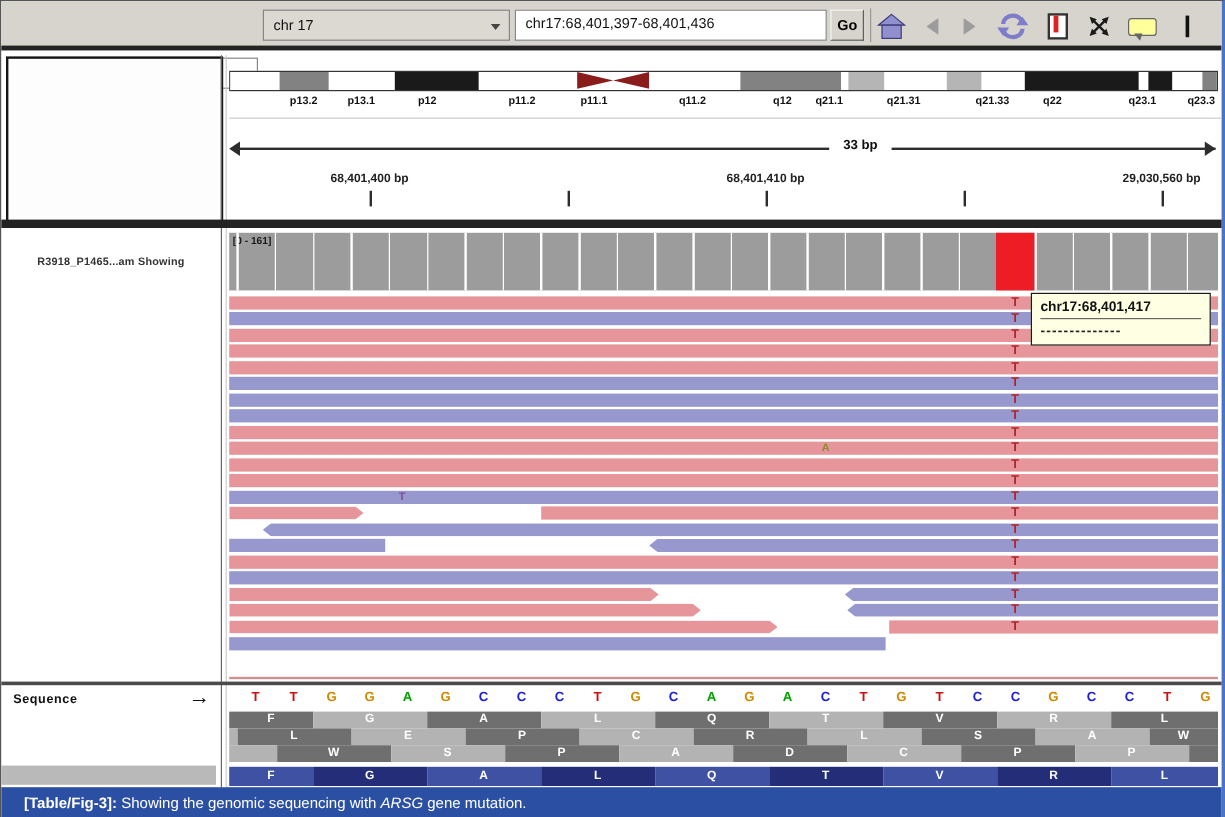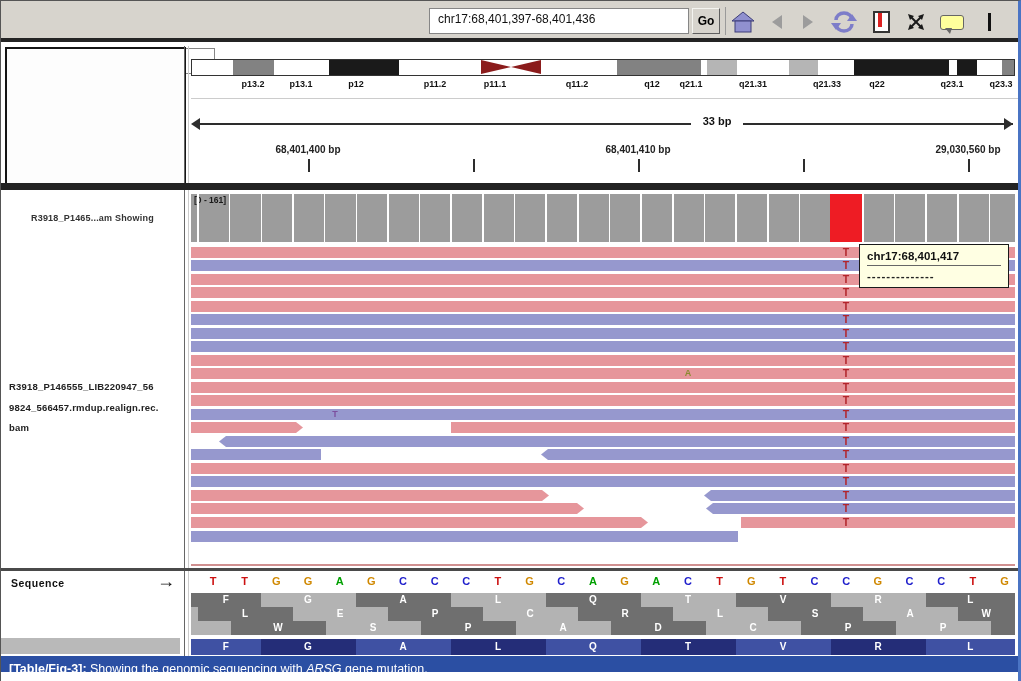--- a/index.html
+++ b/index.html
@@ -67,33 +67,37 @@
   #seq-sep{left:0;top:567px;width:1021px;height:3px;background:#4a4a4a;}
   #seq-label{left:10px;top:576px;font-size:10.5px;font-weight:bold;color:#111;letter-spacing:.5px;}
   #strand-arrow{left:156px;top:570px;font-size:18px;font-weight:bold;color:#111;}
   #seq-gray-block{left:0;top:637px;width:179px;height:16px;background:#b9b9b9;}
   .base{position:absolute;top:574px;width:20px;text-align:center;font-size:11px;font-weight:bold;}
   .codon{position:absolute;height:14px;}
   .codon span{display:block;width:100%;text-align:center;font-size:10px;font-weight:bold;color:#fff;line-height:14px;}
   .bluecodon{position:absolute;height:16px;}
   .bluecodon span{display:block;width:100%;text-align:center;font-size:10px;font-weight:bold;color:#fff;line-height:16px;}
   
-  #caption{left:0;top:655px;width:1021px;height:16px;background:#2b4fa3;color:#fff;font-size:12.5px;
-           line-height:26px;padding-left:8px;box-sizing:border-box;white-space:nowrap;}
+  #caption{left:0;top:655px;width:1021px;height:26px;background:#2b4fa3;color:#fff;font-size:12.5px;
+           line-height:26px;padding-left:19px;box-sizing:border-box;white-space:nowrap;}
   #caption .cap-tag{font-weight:bold;}
   #caption .cap-gene{font-style:italic;}
 </style>
 </head>
 <body>
 
 <div id="app">
 
   <div id="toolbar" class="abs">
     <div class="combo" style="left:6px;width:208px;margin-top:40px;">
       <span>Human (hg38)</span>
+      <span class="chev"></span>
+    </div>
+    <div class="combo" style="left:218px;width:206px;background:#dcd9d2;">
+      <span>chr 17</span>
       <span class="chev"></span>
     </div>
     <input id="locus-input" style="left: 428px; width: 260px;" value="chr17:68,401,397-68,401,436">
     <div id="go-btn">Go</div>
     <div class="tb-sep" style="left:724px;"></div>
 
     <div class="icon" style="left:728px;">
       <svg width="24" height="22" viewBox="0 0 24 22">
         <polygon points="12,1 23,10 1,10" fill="#9090cf" stroke="#3d3d78"></polygon>
         <rect x="4" y="10" width="16" height="11" fill="#9090cf" stroke="#3d3d78"></rect>
@@ -174,25 +178,20 @@
   <div class="abs arrowhead-l" style="left:190px;"></div>
   <div class="abs ruler-line" style="left:198px;width:492px;"></div>
   <div id="span-label" style="left: 716px;">33 bp</div>
   <div class="abs ruler-line" style="left:742px;width:270px;"></div>
   <div class="abs arrowhead-r" style="left:1003px;"></div>
   <div id="ruler-ticks"></div>
 
   <div id="header-sep" class="abs"></div>
 
   <div id="coverage-name" class="abs">R3918_P1465...am Showing</div>
-  <div id="bam-name" class="abs">
-    <div>R3918_P146555_LIB220947_56</div>
-    <div>9824_566457.rmdup.realign.rec.</div>
-    <div>bam</div>
-  </div>
 
   <div id="coverage-strip" class="abs"></div>
   <div id="coverage-overlay"></div>
   <div id="range-label" class="abs">[0 - 161]</div>
 
   <div id="reads">
       <div class="read abs" style="left: 190px; top: 246px; width: 824px; background: rgb(230, 150, 155);"></div>
       <div class="mutT abs" style="left: 834px; top: 246px; color: rgb(178, 37, 43);">T</div>
       <div class="read abs" style="left: 190px; top: 259px; width: 824px; background: rgb(150, 152, 206);"></div>
       <div class="mutT abs" style="left: 834px; top: 259px; color: rgb(178, 37, 43);">T</div>

